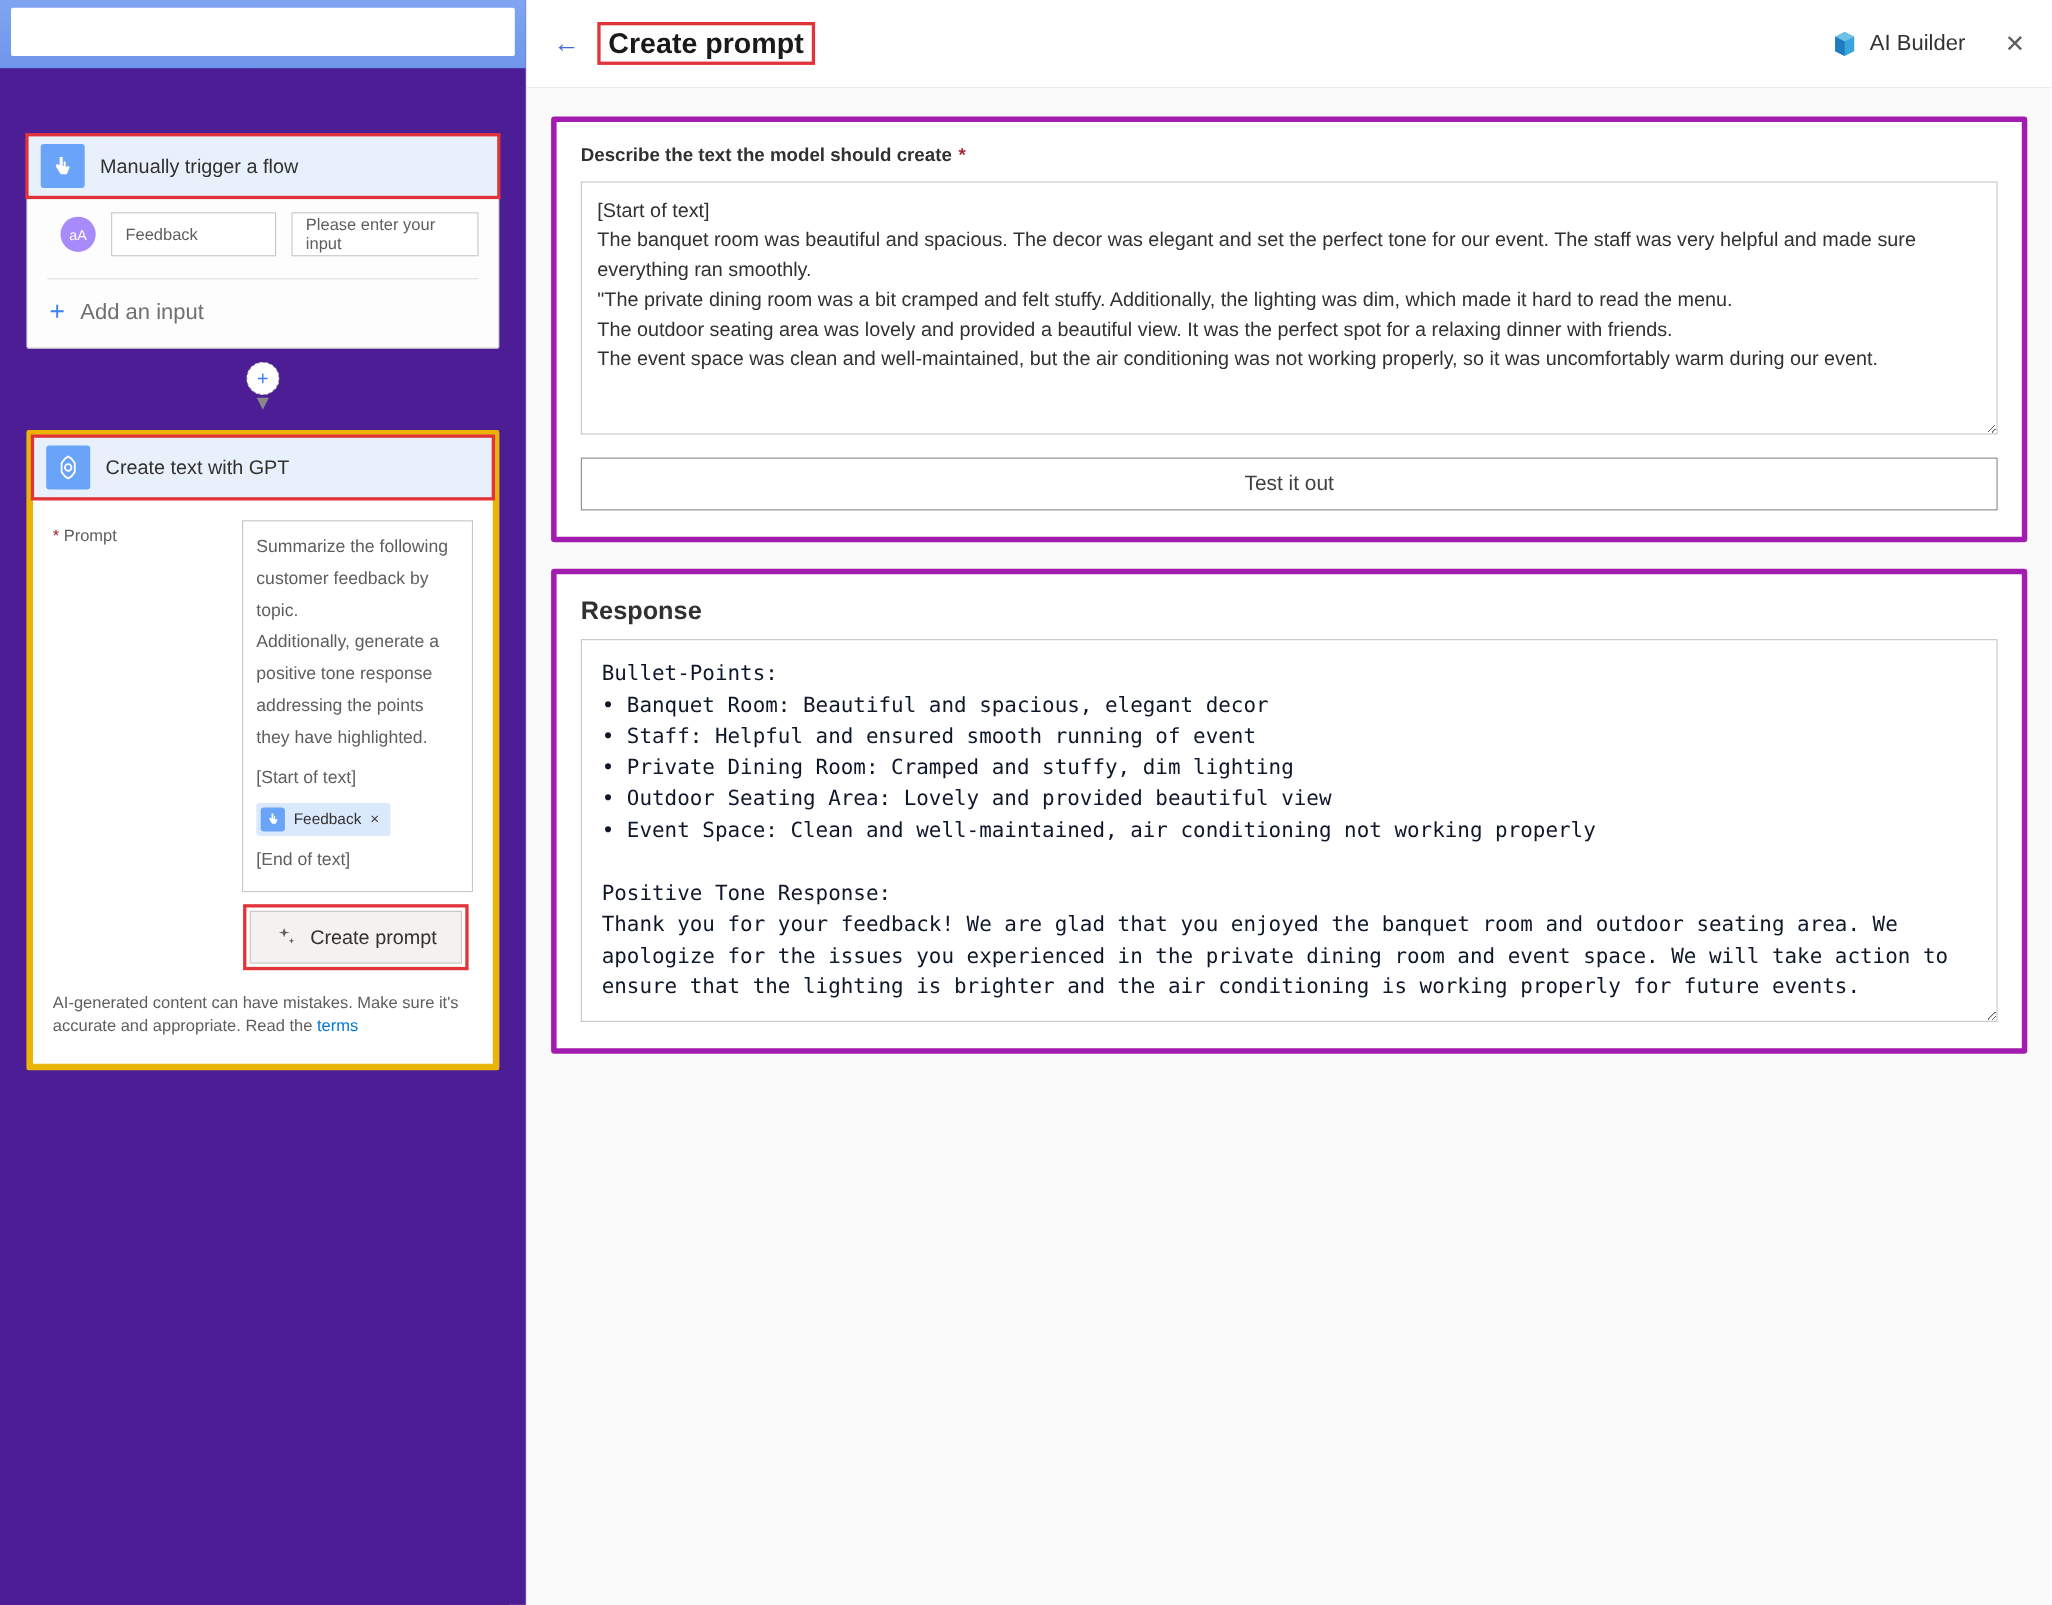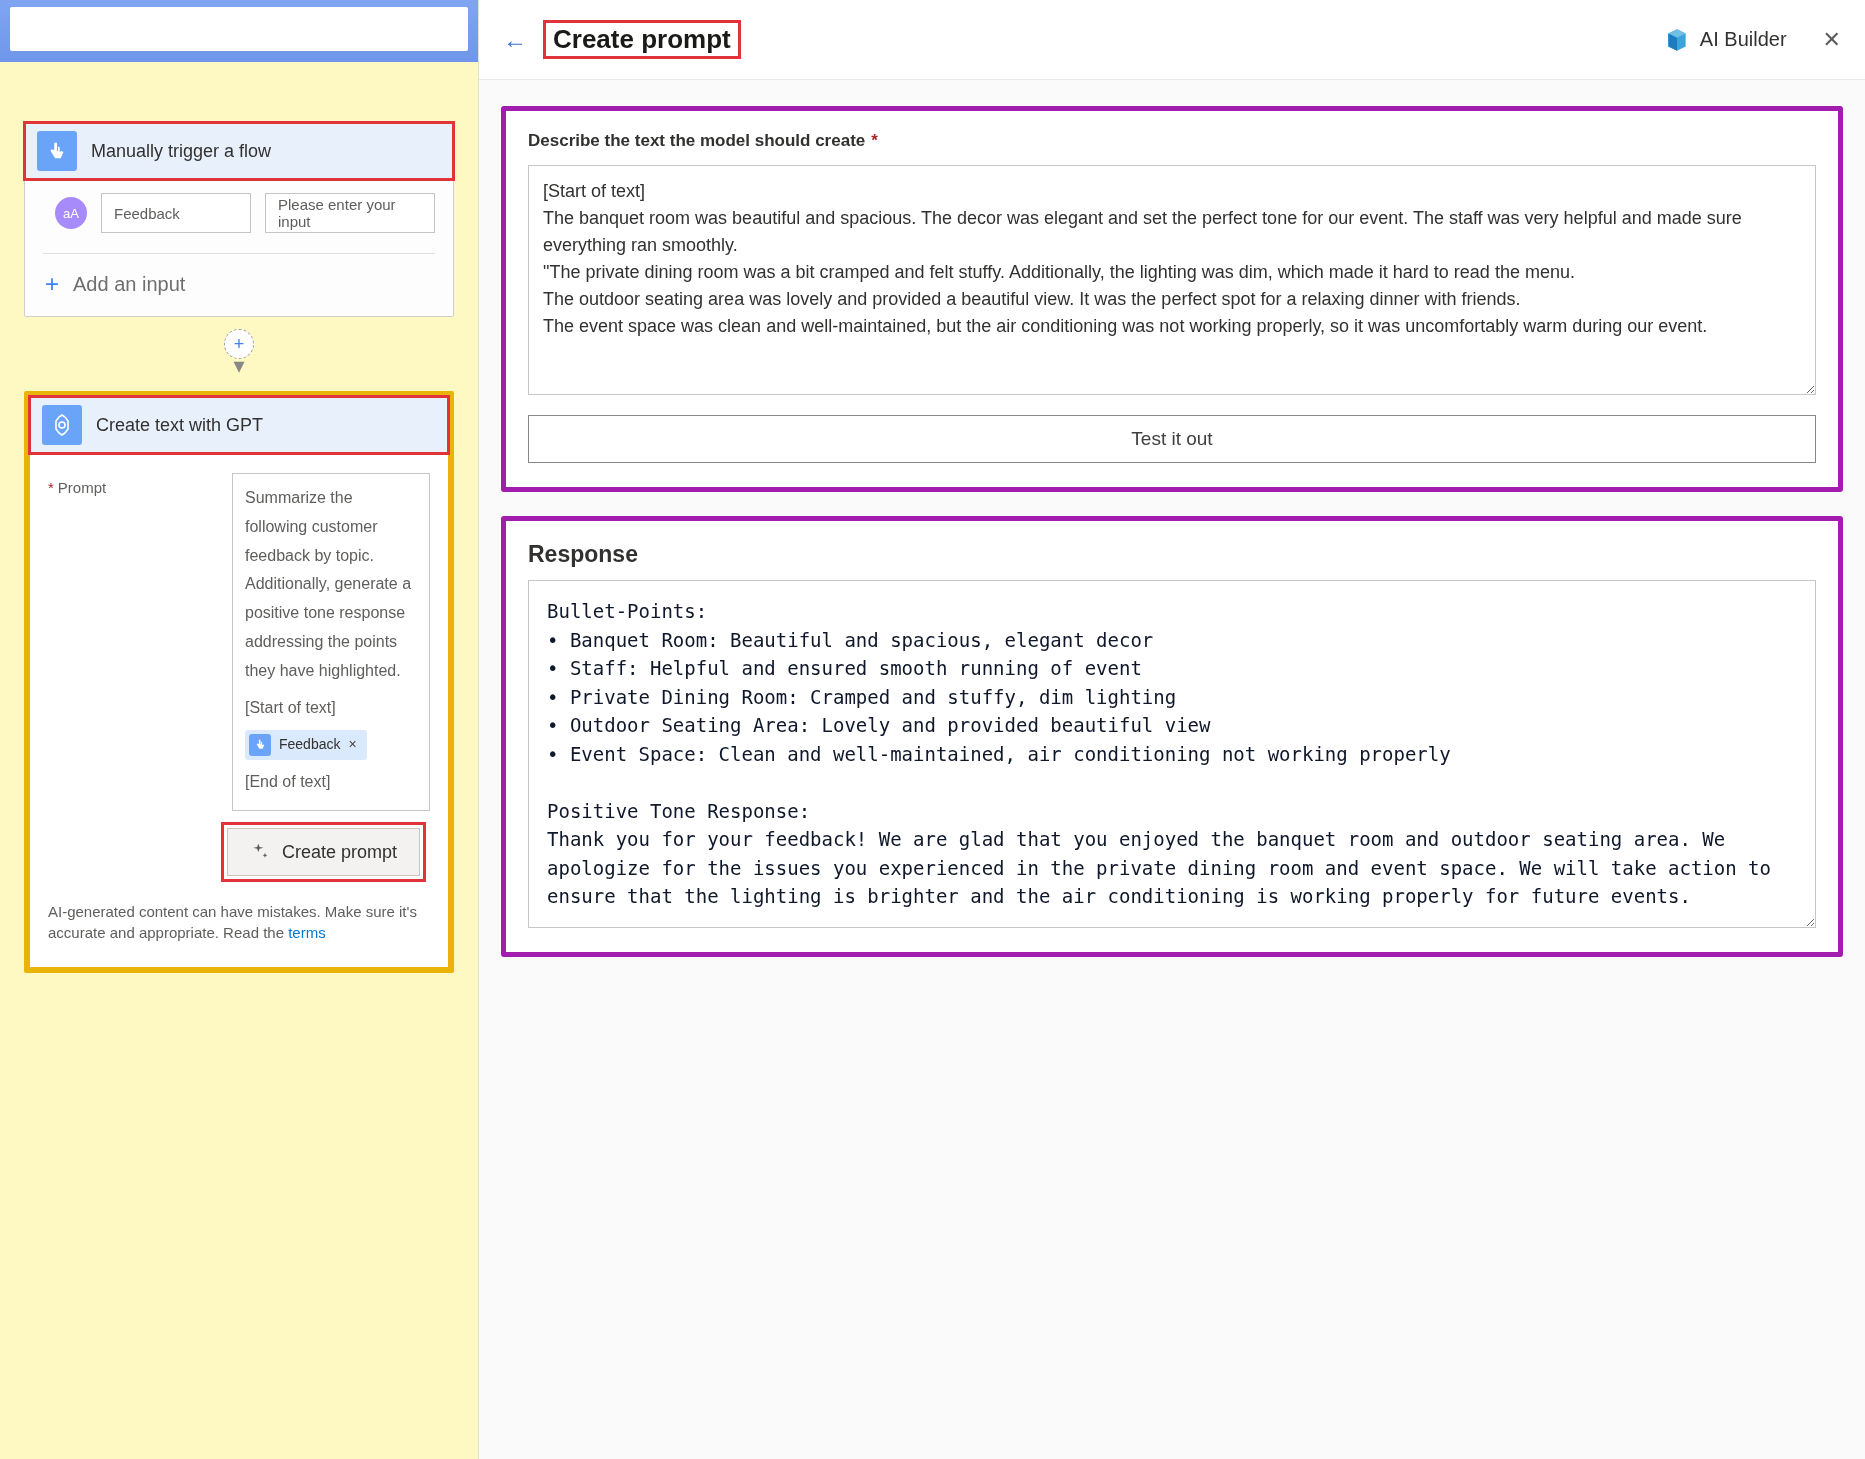--- a/index.html
+++ b/index.html
@@ -15,21 +15,21 @@
     --card-bg:#ffffff;
     --panel-bg:#fafafa;
   }
   *{box-sizing:border-box;font-family:"Segoe UI",Arial,sans-serif;}
   html,body{margin:0;padding:0;width:100%;height:100%;background:#fff;color:var(--grey-dark);}
   .app{display:flex;width:100%;min-height:100vh;}
   
   .flow-col{
     flex:0 0 478px;
     max-width:478px;
-    background:#fef9c3;
+    background:#4c1d95;
     position:relative;
   }
   .top-bar{
     height:62px;
     background:linear-gradient(#7fa5f2,#6f96ea);
     display:flex;align-items:center;padding:6px 10px 10px 10px;
   }
   .top-bar .searchbox{
     background:#fff;
     height:44px;
@@ -93,21 +93,21 @@
     display:flex;align-items:center;justify-content:center;color:#3b82f6;
     font-size:18px;background:#fff;z-index:2;
   }
   .connector-arrow{
     color:#8a8886;font-size:22px;margin-top:-6px;
   }
   .node2{
     border:6px solid #eab308;border-radius:2px;background:#fff;
   }
   .node2 .node-body{padding:20px 18px 24px 18px;}
-  .prompt-row{display:flex;align-items:flex-start;gap:24px;}
+  .prompt-row{display:flex;align-items:flex-start;gap:12px;}
   .prompt-label{
     flex:0 0 160px;font-size:15px;color:#605e5c;padding-top:6px;
   }
   .prompt-label .req{color:#a4262c;margin-right:4px;}
   .prompt-box{
     flex:1;border:1px solid var(--grey-border);background:#fff;padding:10px 12px 14px 12px;
     font-size:16px;color:#605e5c;line-height:1.8;
     display:flex;flex-direction:column;gap:8px;
   }
   .feedback-chip{

